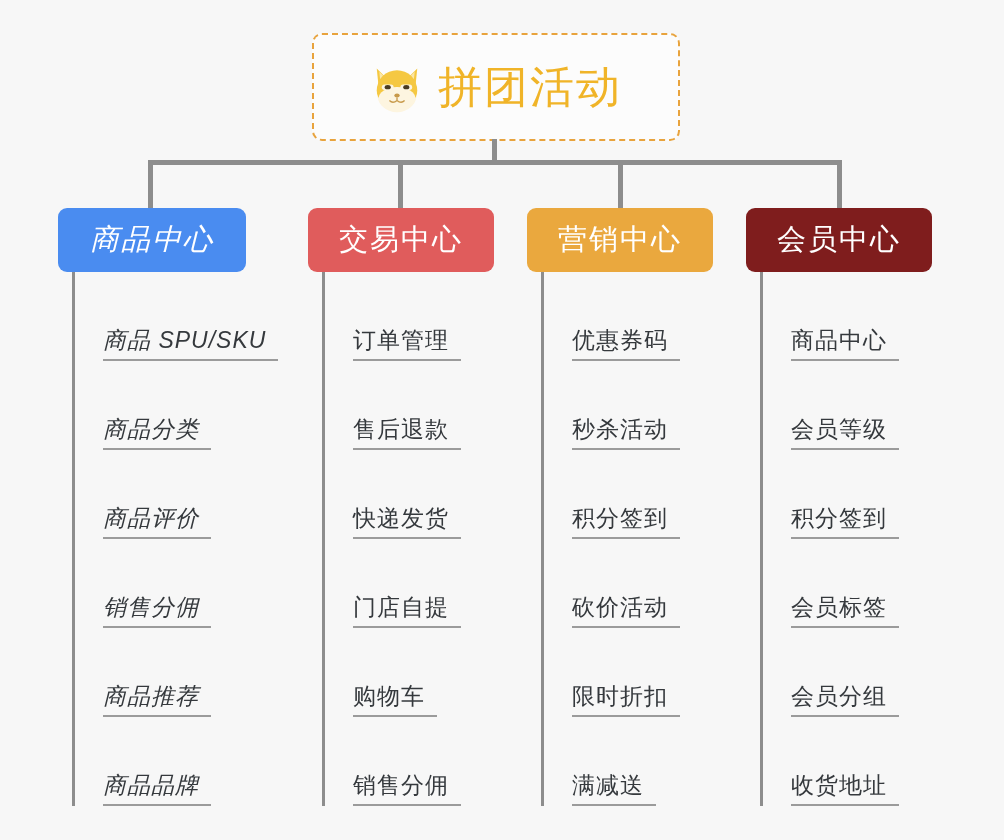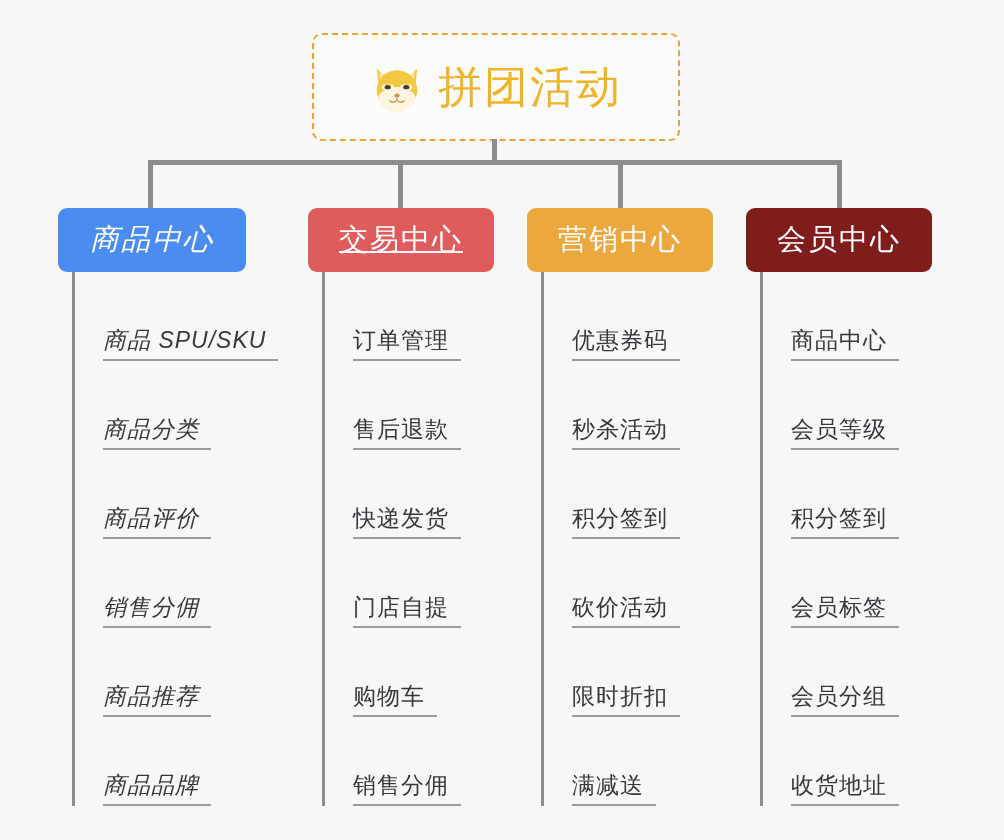--- a/index.html
+++ b/index.html
@@ -173,21 +173,21 @@
       <div class="leaf">
           <span class="leaf-label">商品推荐</span>
         </div>
       <div class="leaf">
           <span class="leaf-label">商品品牌</span>
         </div>
     </div>
   </div>
 
   <div class="column" style="left:308px;width:186px;">
-    <div class="col-header" style="background: rgb(224, 92, 92); text-decoration: underline;">
+    <div class="col-header" style="background: rgb(224, 92, 92);">
       <span>交易中心</span>
     </div>
     <div class="col-body" style="border-left-color: rgb(141, 141, 141);">
       <div class="leaf">
           <span class="leaf-label">订单管理</span>
         </div>
       <div class="leaf">
           <span class="leaf-label">售后退款</span>
         </div>
       <div class="leaf">

